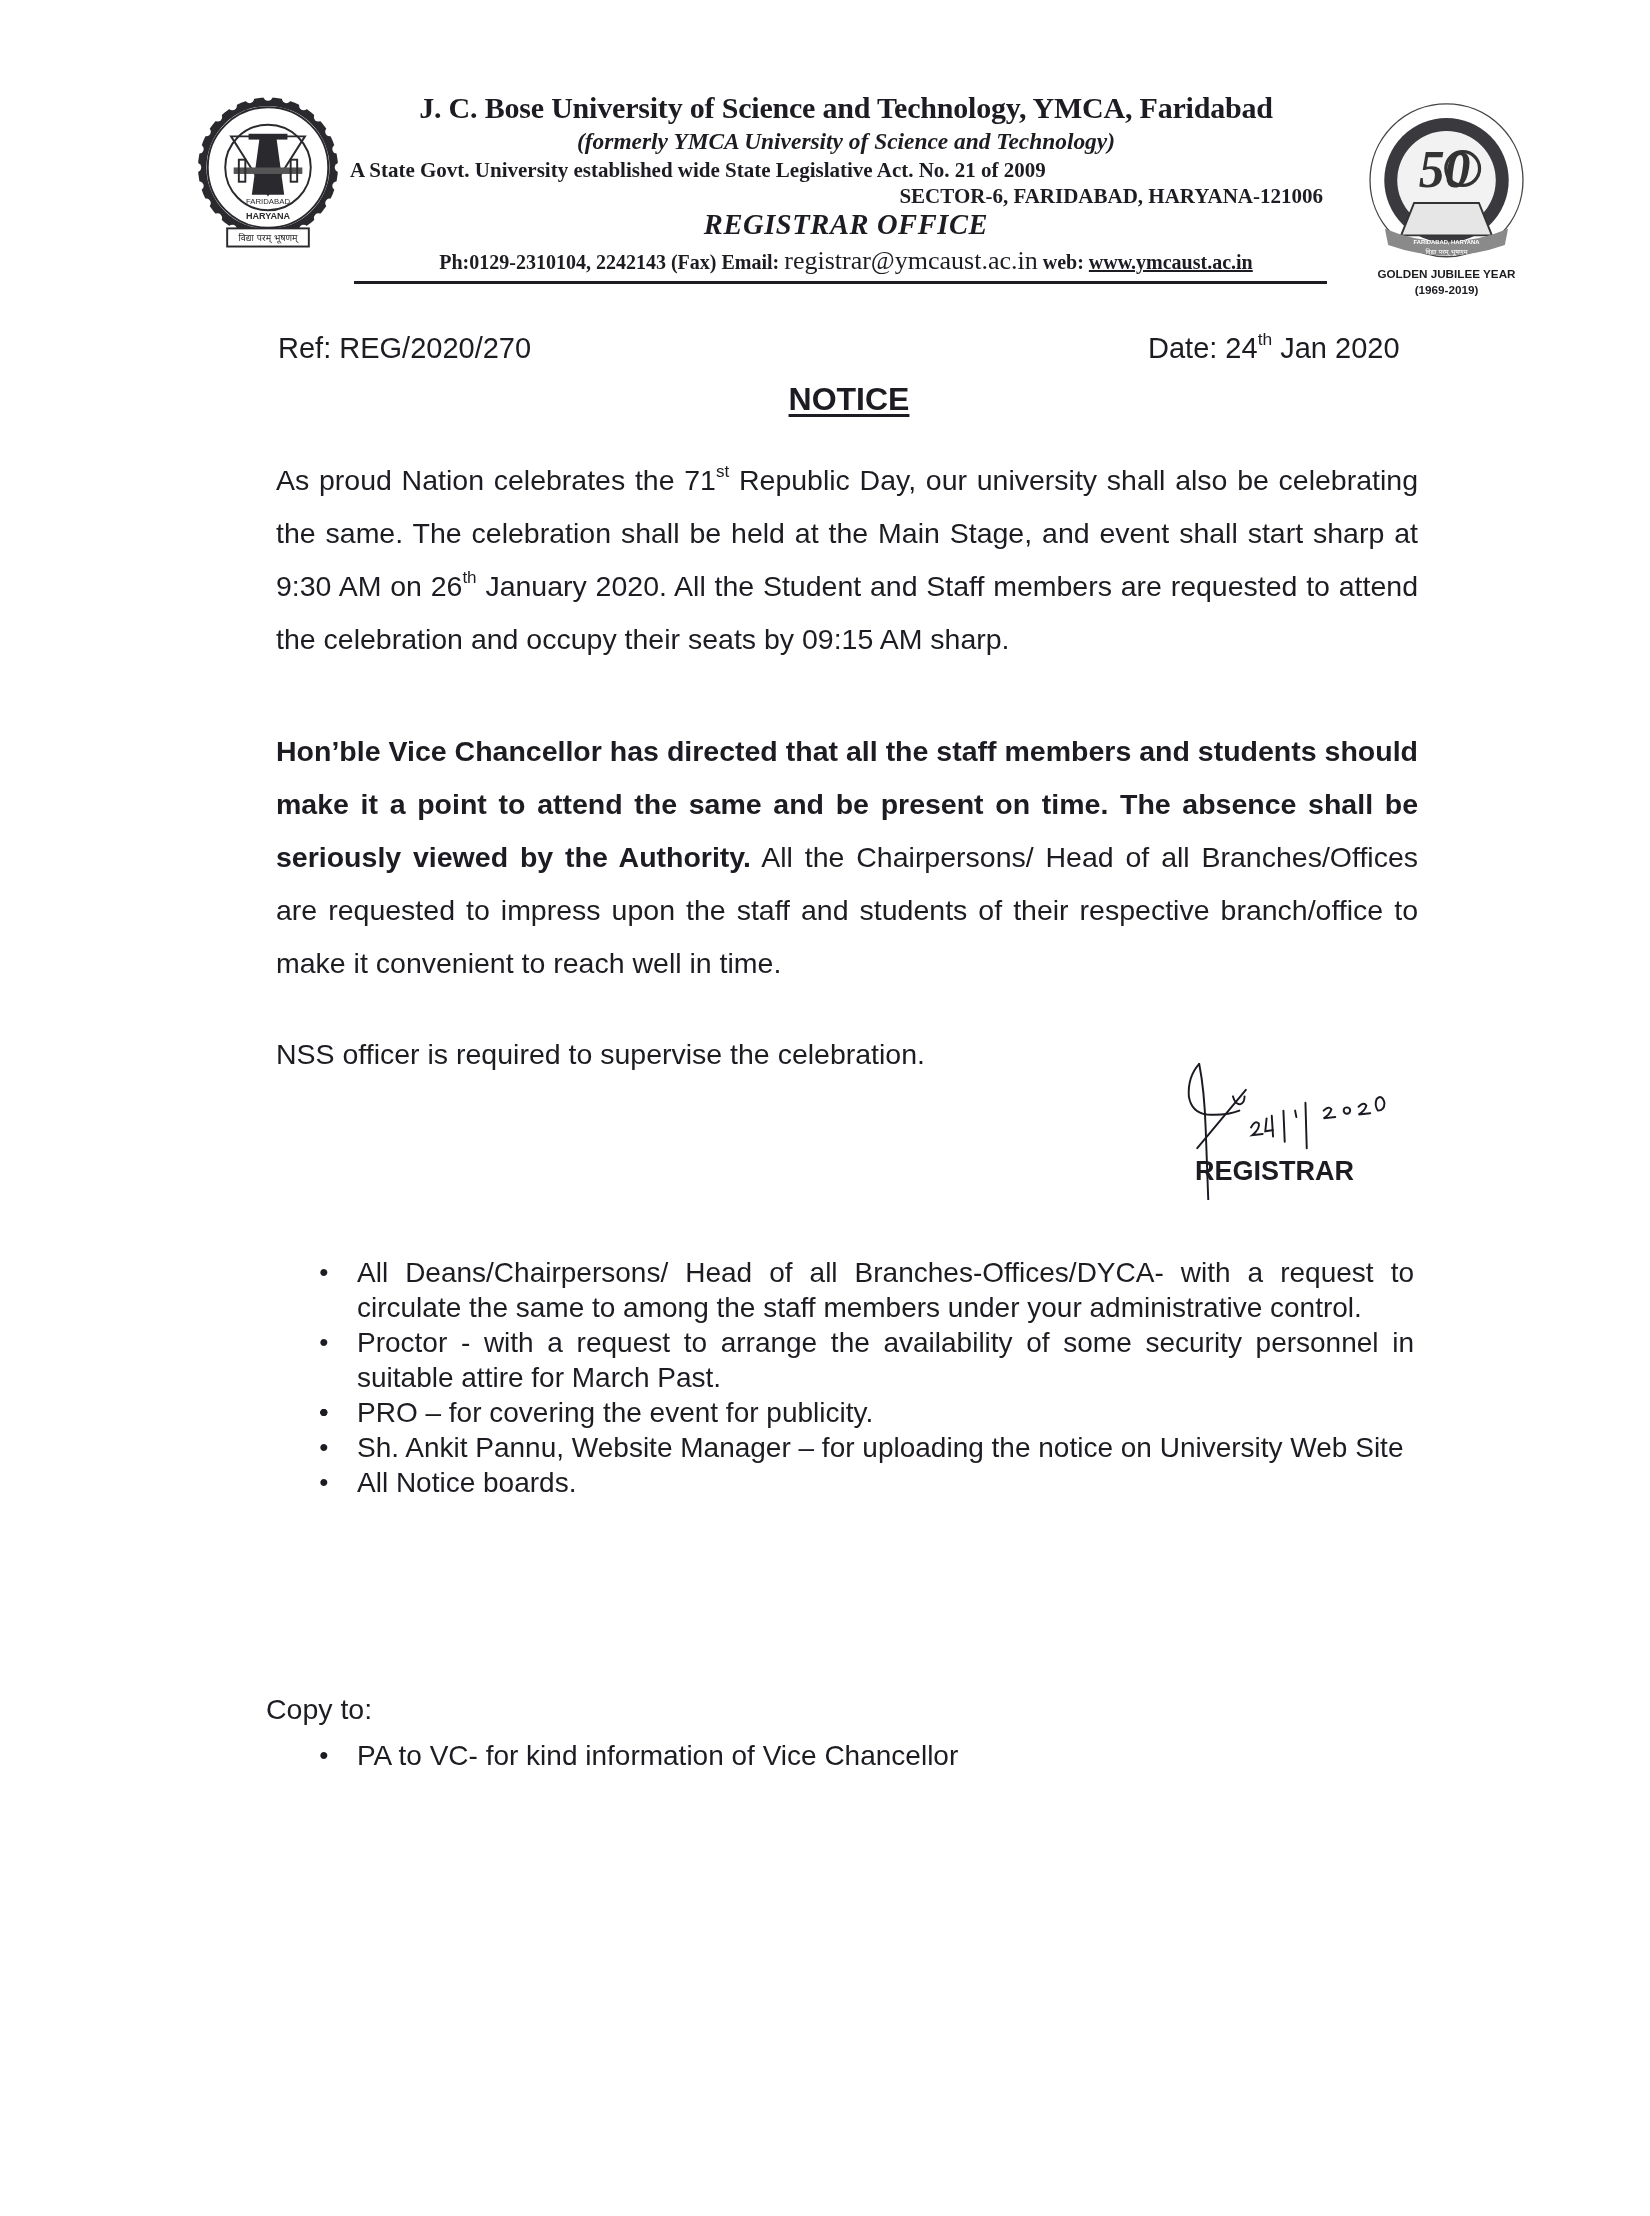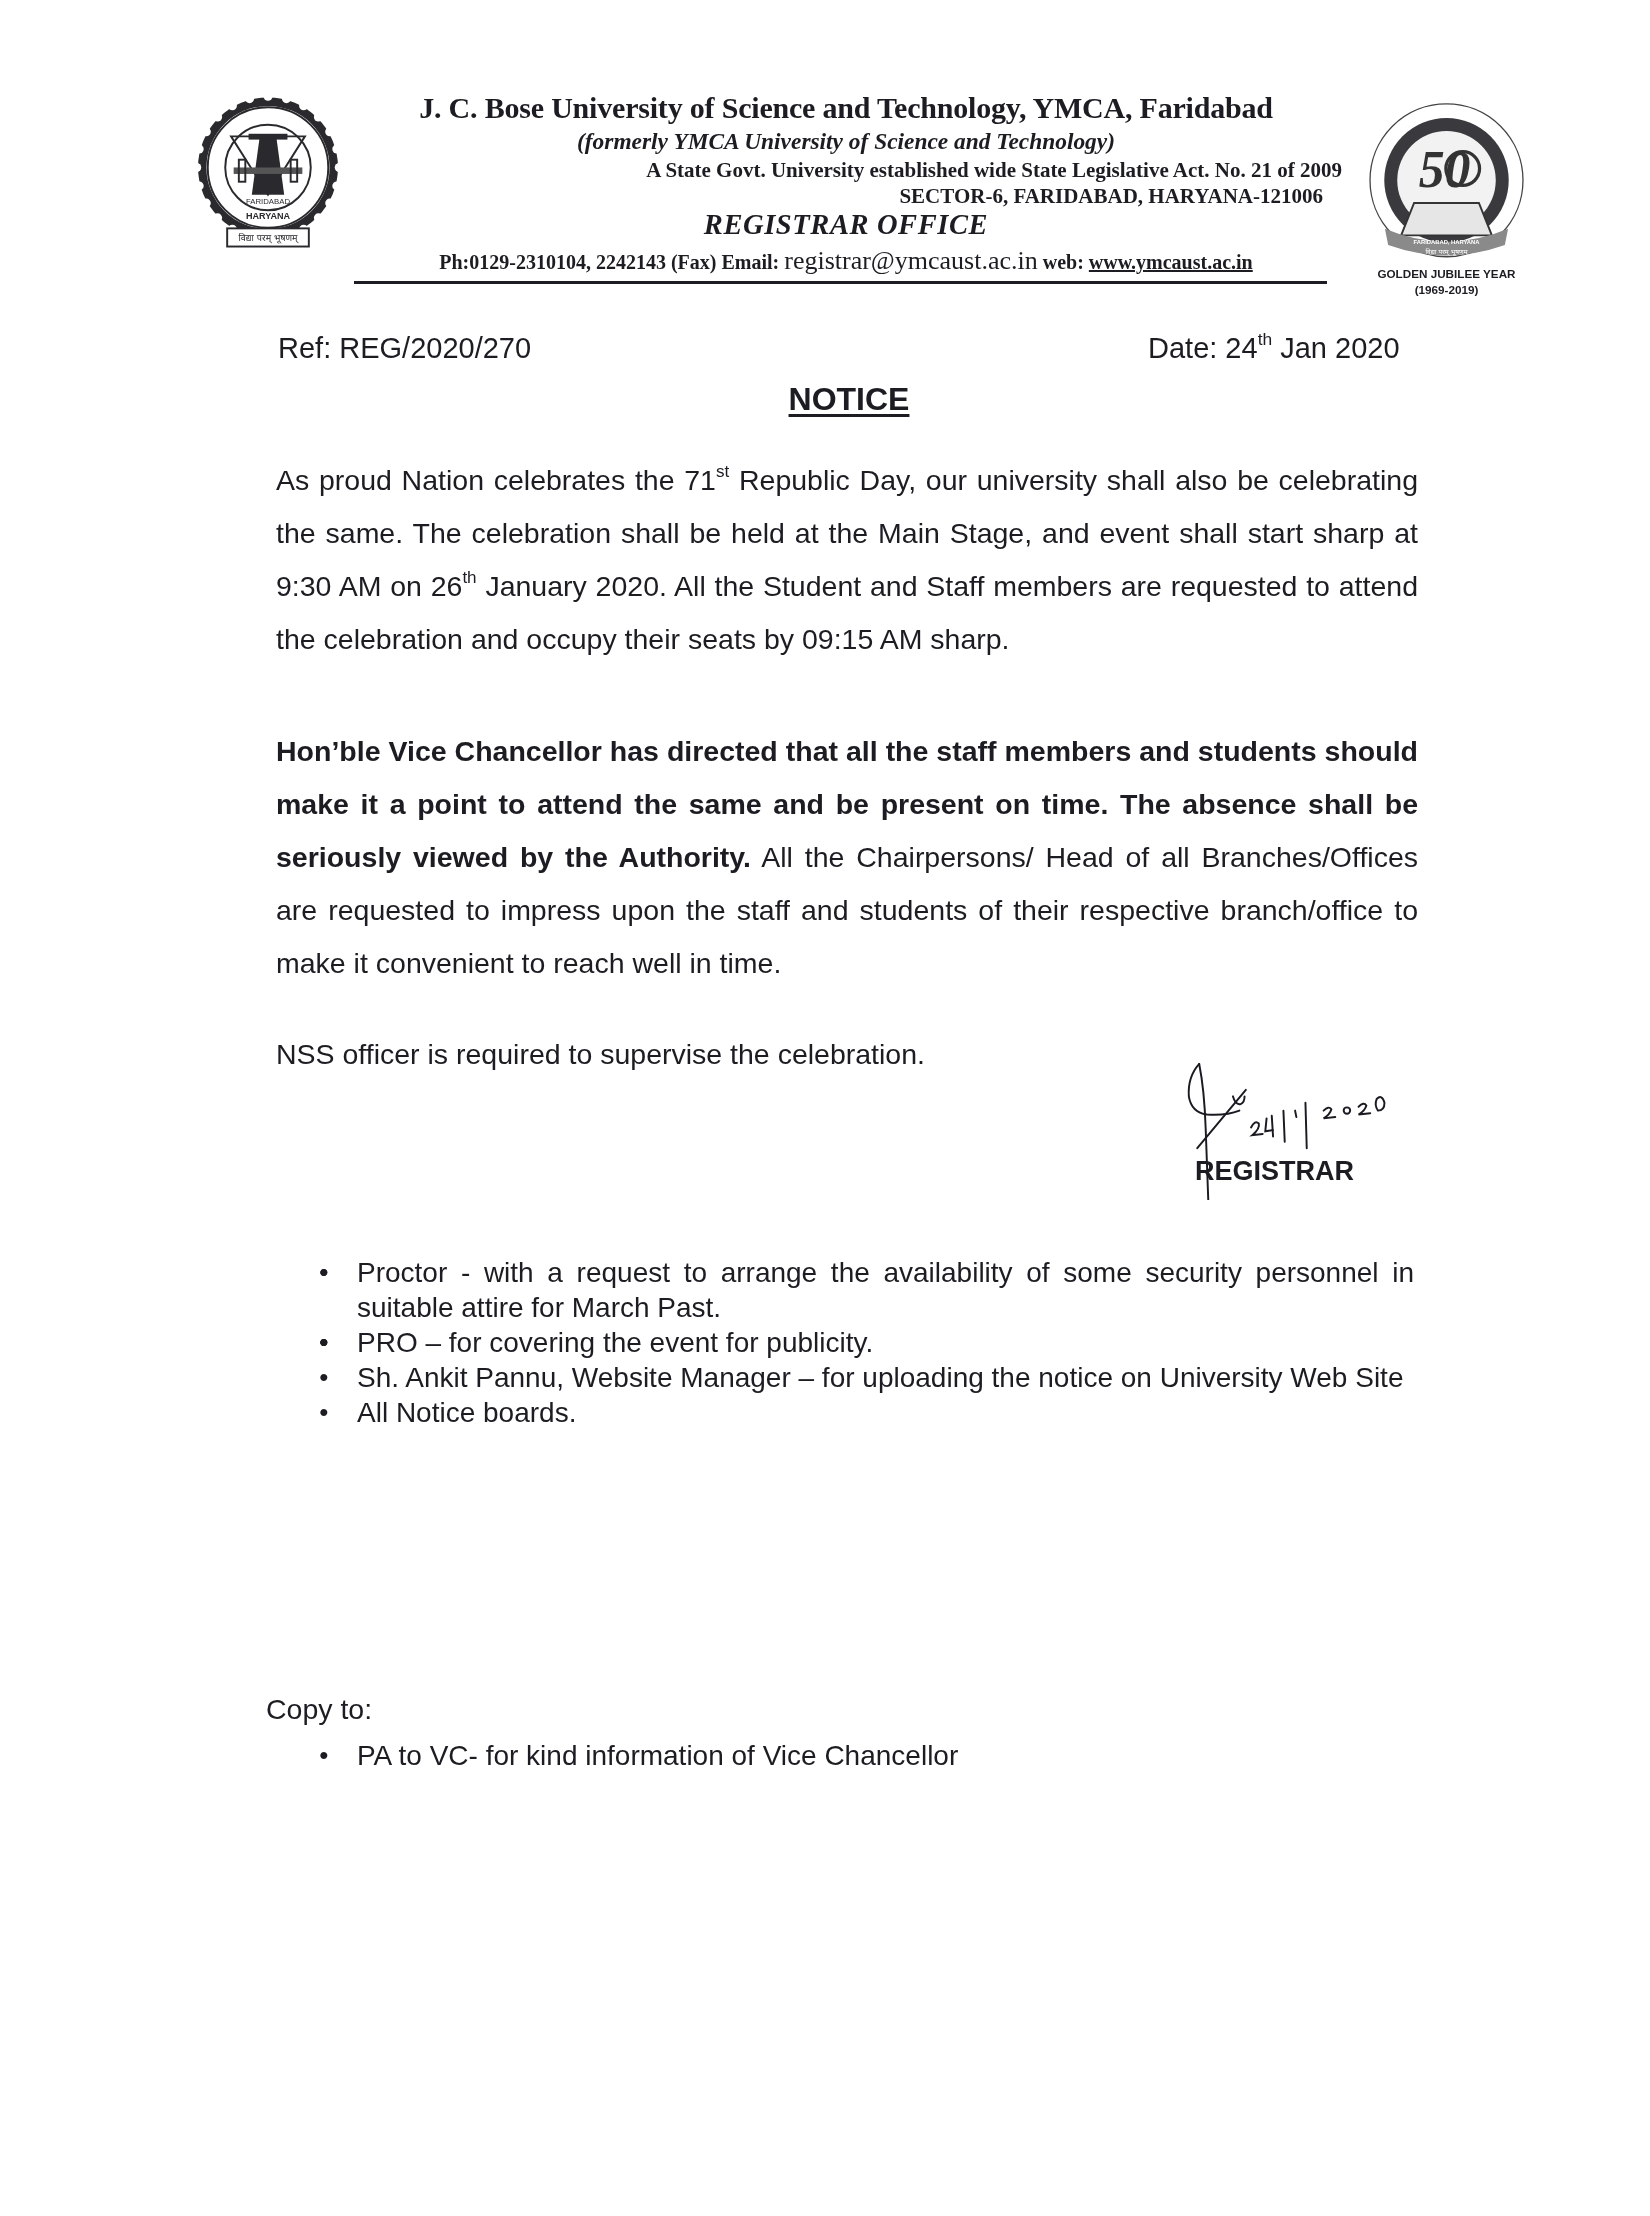--- a/index.html
+++ b/index.html
@@ -4,21 +4,21 @@
 <style>
   html, body { margin: 0; padding: 0; background: #ffffff; }
   body { width: 1650px; height: 2216px; position: relative; overflow: hidden; color: #1c1c22; }
   .abs { position: absolute; }
   .serif { font-family: "Liberation Serif", "DejaVu Serif", serif; }
   .sans { font-family: "Liberation Sans", "DejaVu Sans", sans-serif; }
 
   
   #hdr-title { left: 350px; width: 992px; top: 91px; text-align: center; font-size: 30px; font-weight: bold; letter-spacing: -0.2px; }
   #hdr-former { left: 350px; width: 992px; top: 128px; text-align: center; font-size: 23.4px; font-weight: bold; font-style: italic; }
-  #hdr-act { left: 350px; width: 992px; top: 158px; text-align: right; font-size: 21px; font-weight: bold; }
+  #hdr-act { left: 350px; width: 992px; top: 158px; text-align: left; font-size: 21px; font-weight: bold; }
   #hdr-addr { left: 331px; width: 992px; top: 184px; text-align: right; font-size: 21px; font-weight: bold; }
   #hdr-office { left: 350px; width: 992px; top: 209px; text-align: center; font-size: 28.5px; font-weight: bold; font-style: italic; letter-spacing: 0.6px; }
   #hdr-contact { left: 363px; width: 966px; top: 246px; text-align: center; font-size: 20px; font-weight: bold; white-space: nowrap; }
   #hdr-contact .email { font-weight: normal; font-size: 26px; }
   #hdr-contact .web { text-decoration: underline; }
   #hdr-rule { left: 354px; top: 281px; width: 973px; height: 2.6px; background: #1c1c22; }
 
   
   #logo-left { left: 187px; top: 91px; width: 162px; height: 162px; }
   #logo-right { left: 1359px; top: 96px; width: 175px; height: 175px; }
@@ -151,21 +151,21 @@
     <path d="M212 80 L214 150"></path>
     <path d="M240 92 Q248 84 252 90 Q250 98 240 104 L258 102"></path>
     <circle cx="276" cy="92" r="5"></circle>
     <path d="M294 86 Q302 78 306 84 Q304 92 294 98 L312 96"></path>
     <path d="M322 74 Q330 66 334 80 Q334 92 324 92 Q318 84 322 74"></path>
   </g>
 </svg>
 <div id="registrar" class="abs sans">REGISTRAR</div>
 
 <ul id="dist-list" class="abs list sans">
-  <li><span class="bullet">•</span></li>
+  <li><span class="bullet">•</span><span>All Deans/Chairpersons/ Head of all Branches-Offices/DYCA- with a request to circulate the same to among the staff members under your administrative control.</span></li>
   <li><span class="bullet">•</span><span>Proctor - with a request to arrange the availability of some security personnel in suitable attire for March Past.</span></li>
   <li><span class="bullet">•</span></li>
   <li><span class="bullet">•</span></li>
   <li><span class="bullet">•</span><span>PRO – for covering the event for publicity.</span></li>
   <li><span class="bullet">•</span><span>Sh. Ankit Pannu, Website Manager – for uploading the notice on University Web Site</span></li>
   <li><span class="bullet">•</span><span>All Notice boards.</span></li>
 </ul>
 
 <div id="copy-label" class="abs sans">Copy to:</div>
 <ul id="copy-list" class="abs list sans">

